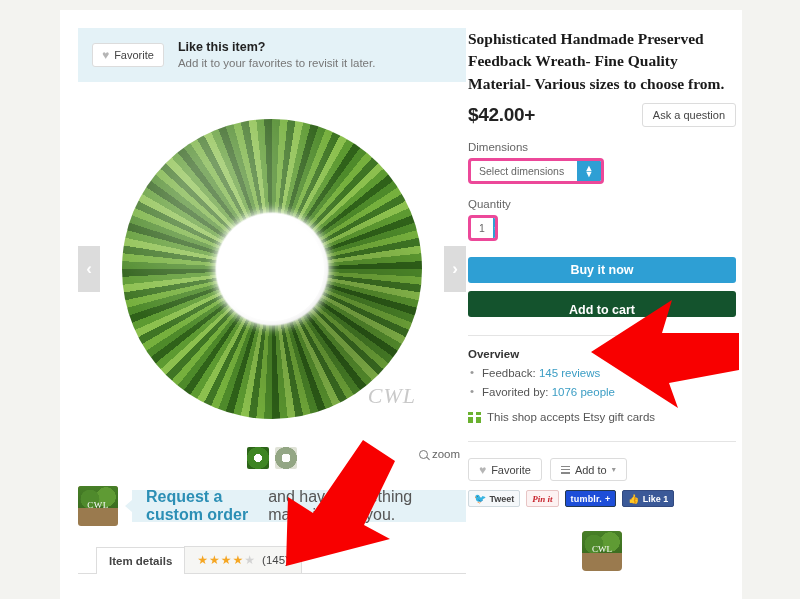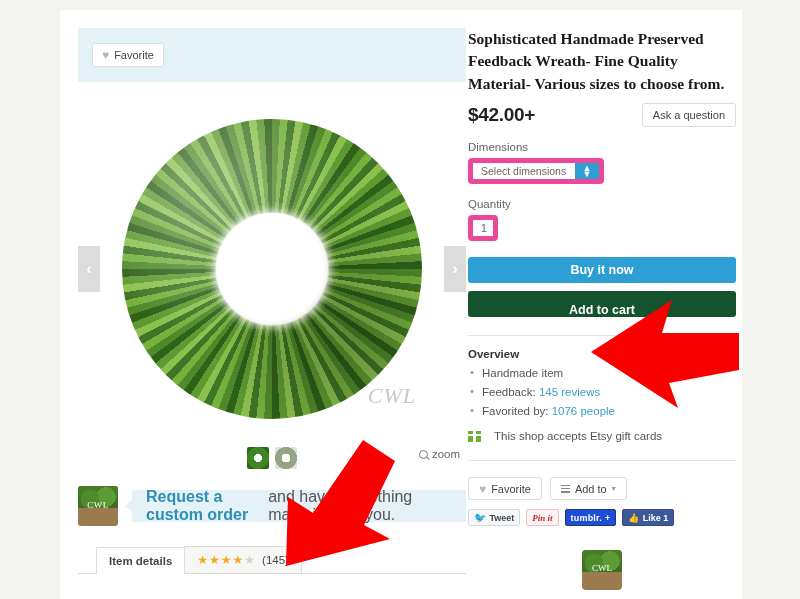--- a/index.html
+++ b/index.html
@@ -174,21 +174,21 @@
   }
   .price { font-size: 19px; font-weight: bold; color: #222; letter-spacing: -.3px; }
   .ask-btn {
     border: 1px solid #dcdcdc; border-radius: 3px; background: #fff;
     height: 24px; padding: 0 10px; font-size: 11px; color: #444;
     display: flex; align-items: center;
   }
   .field-label { font-size: 11.5px; color: #666; margin-top: 14px; margin-bottom: 5px; }
   .select-wrap {
     display: inline-flex; align-items: stretch; height: 26px;
-    border: 5px solid #ec4899; border-radius: 4px; overflow: hidden;
+    border: 3px solid #ec4899; border-radius: 4px; overflow: hidden;
     background: #fff;
   }
   .select-dim { width: 136px; }
   .select-qty { width: 30px; }
   .select-val {
     flex: 1; display: flex; align-items: center; padding: 0 8px;
     font-size: 10.5px; color: #666;
   }
   .spinner {
     width: 24px; background: #2e9fd4; color: #fff;
@@ -208,21 +208,21 @@
   .ov-list { list-style: none; margin-top: 4px; }
   .ov-list li {
     position: relative; padding-left: 14px; font-size: 11.5px;
     color: #555; line-height: 1.65;
   }
   .ov-list li::before {
     content: "•"; position: absolute; left: 2px; top: -1px; color: #999;
   }
   .ov-link { color: #3b9dc4; }
   .giftcards {
-    display: flex; align-items: center; gap: 13px;
+    display: flex; align-items: center; gap: 6px;
     font-size: 11.5px; color: #555; margin-top: 9px;
   }
   .gc-icon {
     width: 13px; height: 11px; position: relative; flex: 0 0 13px;
     background: #6ab12f;
   }
   .gc-icon::before {
     content: ""; position: absolute; left: 5px; top: 0; width: 3px; height: 11px;
     background: #fff;
   }
@@ -279,20 +279,24 @@
 
 <div id="page">
   <div class="card">
 
     <div class="left-col">
 
       <div class="fav-banner">
         <div class="fav-btn">
           <span class="heart">♥</span>
           <span>Favorite</span>
+        </div>
+        <div class="fav-text">
+          <div class="fav-title">Like this item?</div>
+          <div class="fav-sub">Add it to your favorites to revisit it later.</div>
         </div>
       </div>
 
       <div class="stage">
         <div class="arrow-btn arrow-left">
           <span>‹</span>
         </div>
         <div class="wreath-wrap">
           <div class="wreath"></div>
           <div class="wreath-hole"></div>
@@ -358,23 +362,20 @@
         <span>Buy it now</span>
       </div>
       <div class="btn-cart">
         <span>Add to cart</span>
       </div>
 
       <hr class="hr">
 
       <div class="ov-title">Overview</div>
       <ul class="ov-list">
-        <li>
-          <span>Handmade item</span>
-        </li>
         <li>
           <span>Feedback: </span><span class="ov-link">145 reviews</span>
         </li>
         <li>
           <span>Favorited by: </span><span class="ov-link">1076 people</span>
         </li>
       </ul>
 
       <div class="giftcards">
         <span class="gc-icon"></span>

